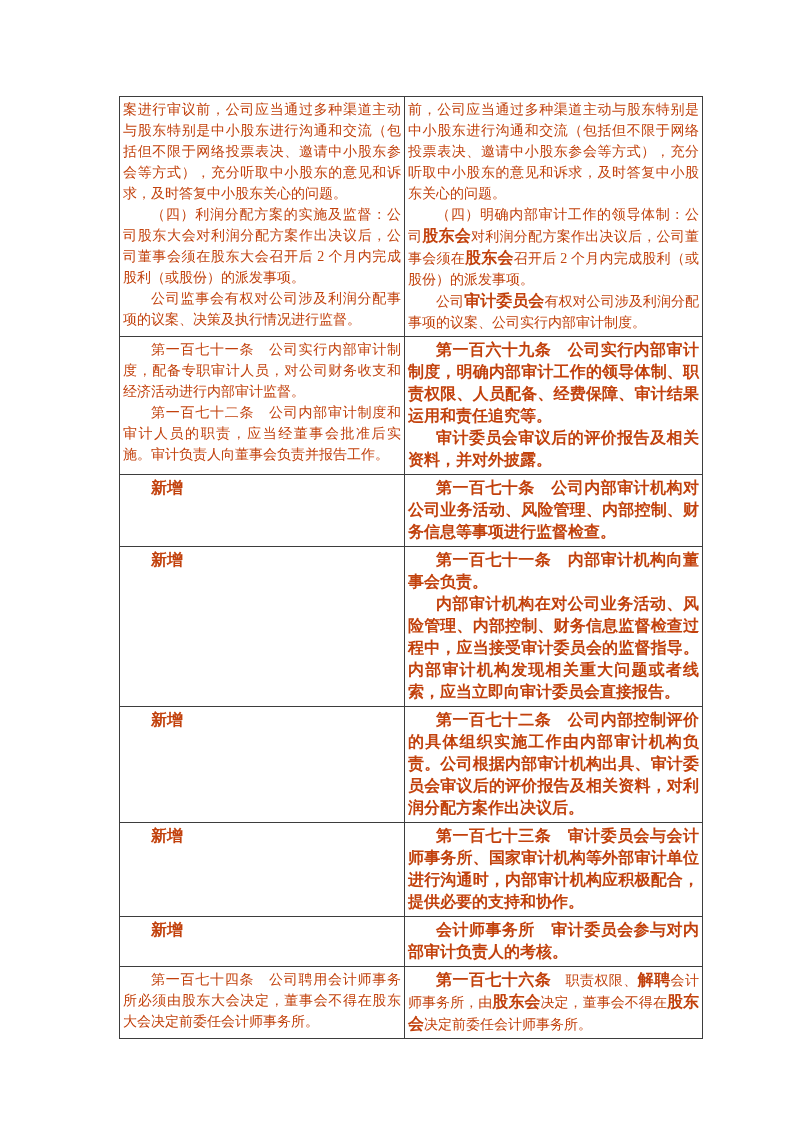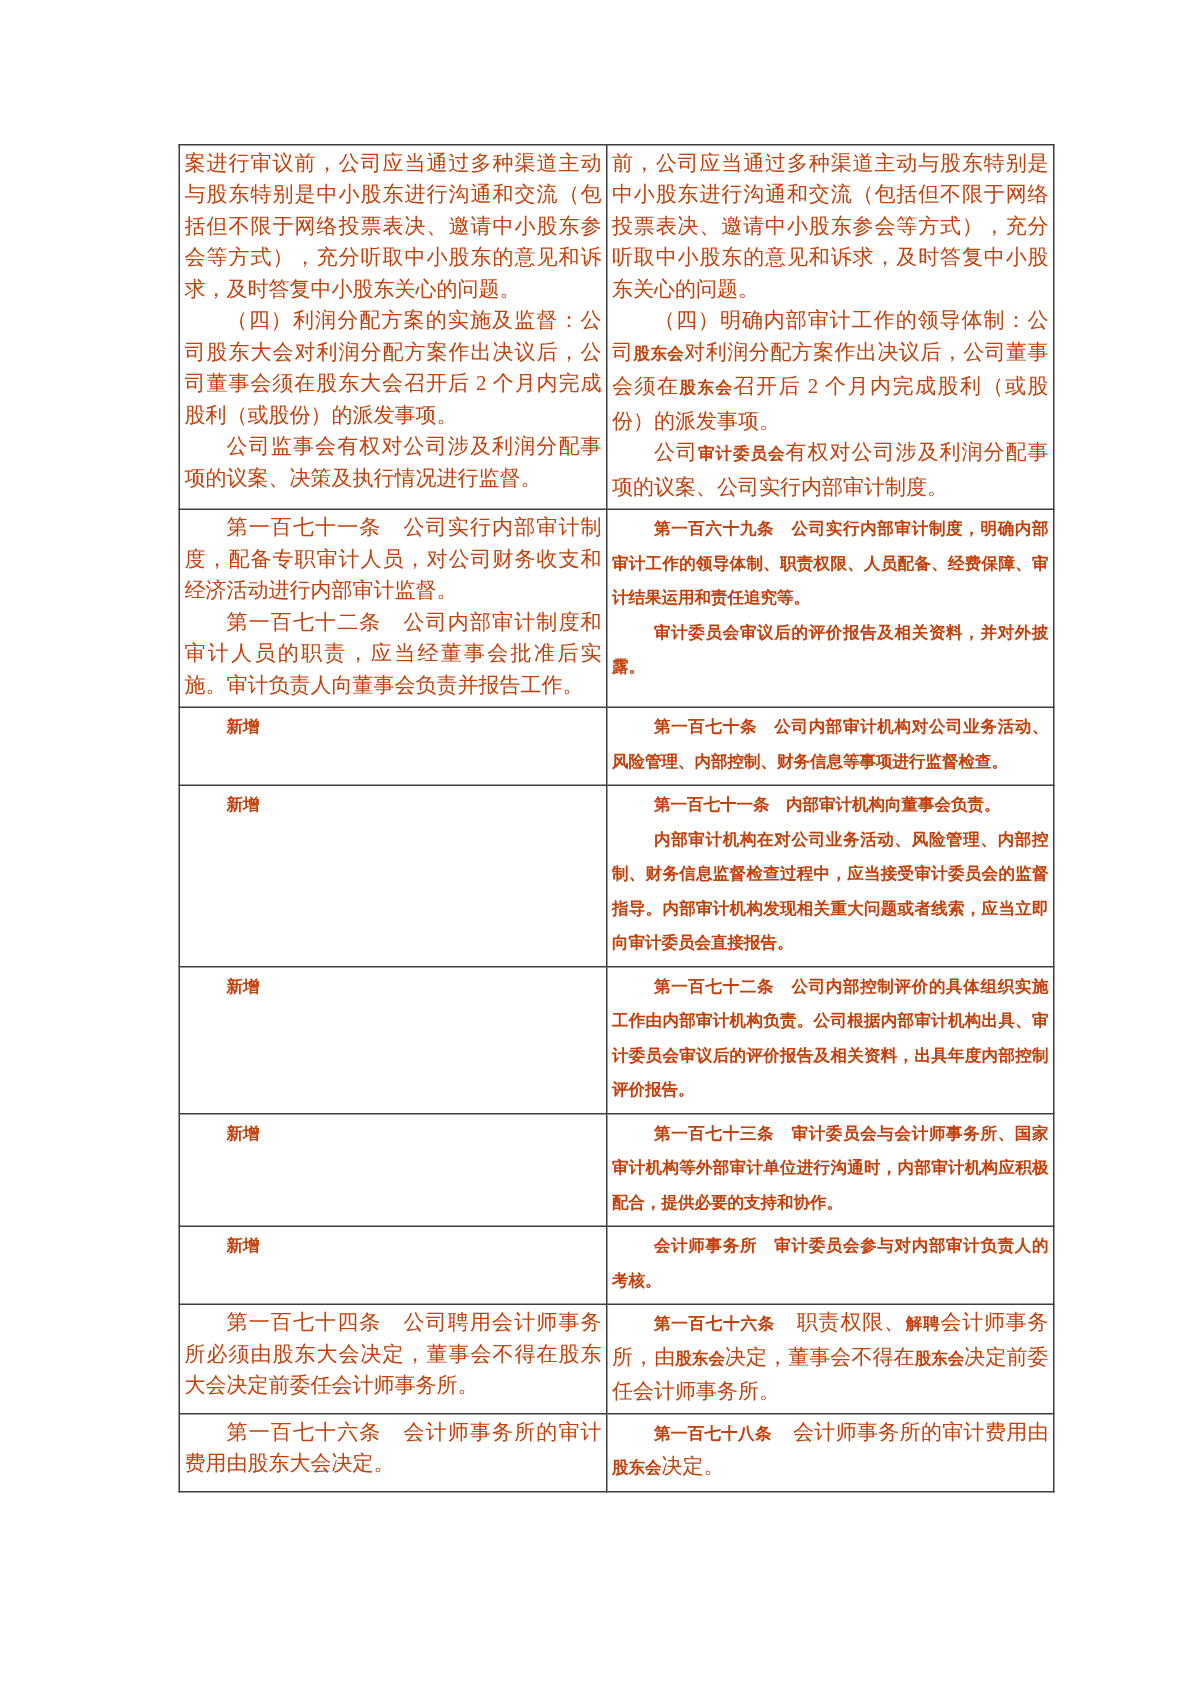--- a/index.html
+++ b/index.html
@@ -36,22 +36,22 @@
     font-family: "Liberation Serif", "DejaVu Serif", serif;
     font-size: 14px;
     line-height: 21px;
     color: #c2410c;
     word-break: break-all;
   }
   p.para.indent { text-indent: 2em; }
   span.run { font-weight: normal; }
   span.run.b {
     font-weight: 700;
-    font-family: Liberation Mono, monospace;
-    font-size: 11px;
+    font-family: Liberation Sans, sans-serif;
+    font-size: 16px;
   }
 </style>
 </head>
 <body>
 
 <div class="page">
   <table class="cmp">
     <tbody id="cmp-body">
         <tr>
           <td class="col-old">
@@ -90,21 +90,21 @@
           <td class="col-new">
             <p class="para indent"><span class="run b">第一百七十一条　内部审计机构向董事会负责。</span></p>
             <p class="para indent"><span class="run b">内部审计机构在对公司业务活动、风险管理、内部控制、财务信息监督检查过程中，应当接受审计委员会的监督指导。内部审计机构发现相关重大问题或者线索，应当立即向审计委员会直接报告。</span></p>
           </td>
         </tr>
         <tr>
           <td class="col-old">
             <p class="para indent"><span class="run b">新增</span></p>
           </td>
           <td class="col-new">
-            <p class="para indent"><span class="run b">第一百七十二条　公司内部控制评价的具体组织实施工作由内部审计机构负责。公司根据内部审计机构出具、审计委员会审议后的评价报告及相关资料，出具年度内部控制评价报告。</span></p>
+            <p class="para indent"><span class="run b">第一百七十二条　公司内部控制评价的具体组织实施工作由内部审计机构负责。公司根据内部审计机构出具、审计委员会审议后的评价报告及相关资料，对利润分配方案作出决议后。</span></p>
           </td>
         </tr>
         <tr>
           <td class="col-old">
             <p class="para indent"><span class="run b">新增</span></p>
           </td>
           <td class="col-new">
             <p class="para indent"><span class="run b">第一百七十三条　审计委员会与会计师事务所、国家审计机构等外部审计单位进行沟通时，内部审计机构应积极配合，提供必要的支持和协作。</span></p>
           </td>
         </tr>
@@ -117,23 +117,15 @@
           </td>
         </tr>
         <tr>
           <td class="col-old">
             <p class="para indent"><span class="run">第一百七十四条　公司聘用会计师事务所必须由股东大会决定，董事会不得在股东大会决定前委任会计师事务所。</span></p>
           </td>
           <td class="col-new">
             <p class="para indent"><span class="run b">第一百七十六条</span><span class="run">　职责权限、</span><span class="run b">解聘</span><span class="run">会计师事务所，由</span><span class="run b">股东会</span><span class="run">决定，董事会不得在</span><span class="run b">股东会</span><span class="run">决定前委任会计师事务所。</span></p>
           </td>
         </tr>
-        <tr>
-          <td class="col-old">
-            <p class="para indent"><span class="run">第一百七十六条　会计师事务所的审计费用由股东大会决定。</span></p>
-          </td>
-          <td class="col-new">
-            <p class="para indent"><span class="run b">第一百七十八条</span><span class="run">　会计师事务所的审计费用由</span><span class="run b">股东会</span><span class="run">决定。</span></p>
-          </td>
-        </tr>
       </tbody>
   </table>
 </div>
 
 </body></html>

